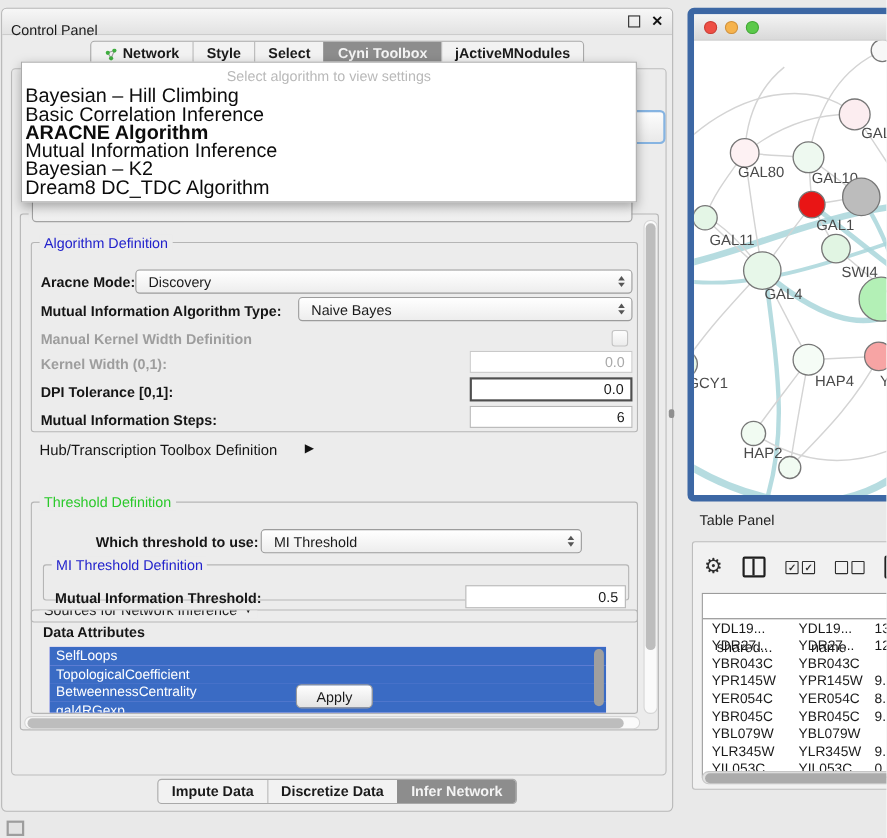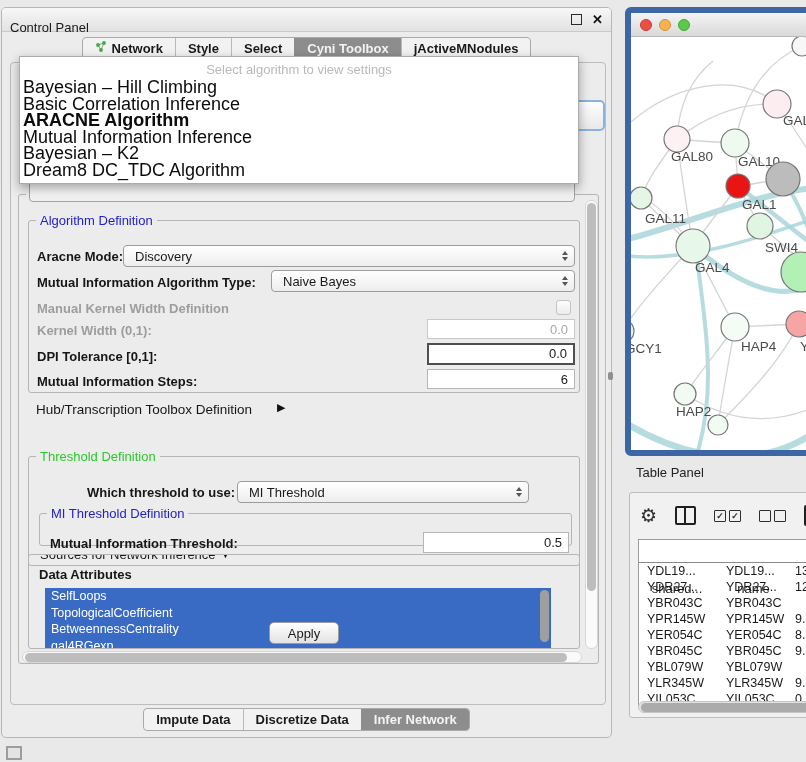--- a/index.html
+++ b/index.html
@@ -14,21 +14,21 @@
       padding:0 8px;box-sizing:border-box;background:linear-gradient(#f7f7f7,#e2e2e2);
       border-bottom:1px solid #c9c9c9;border-radius:4px 4px 0 0;font-size:13px;}
   #cp-title{flex:0 0 auto;margin-top:16px;}
   .tb-sp{flex:1;}
   .float-box{width:9px;height:9px;border:1.5px solid #2b2b2b;margin-right:10px;}
   .close-x{font-size:13px;font-weight:bold;color:#111;}
 
   
   .tabstrip{display:flex;border:1px solid #a9a9a9;border-radius:4px;overflow:hidden;
       background:#f2f2f2;font-size:13px;font-weight:bold;}
-  .tabstrip .tab{padding:3px 12px;display:flex;align-items:flex-start;gap:5px;white-space:nowrap;}
+  .tabstrip .tab{padding:3px 12px;display:flex;align-items:flex-end;gap:5px;white-space:nowrap;}
   .tabstrip .tab + .tab{border-left:1px solid #b9b9b9;}
   .tabstrip .tab.sel{background:#8d8d8d;color:#f4f4f4;border-left-color:#8d8d8d;}
   #toptabs{left:0;top:29px;width:100%;display:flex;justify-content:center;}
   #bottabs{left:0;top:700px;width:100%;display:flex;justify-content:center;}
 
   
   #content{left:8px;top:54px;width:596px;height:643px;border:1px solid #bcbcbc;
       border-radius:4px;background:#ececec;box-sizing:border-box;}
 
   

